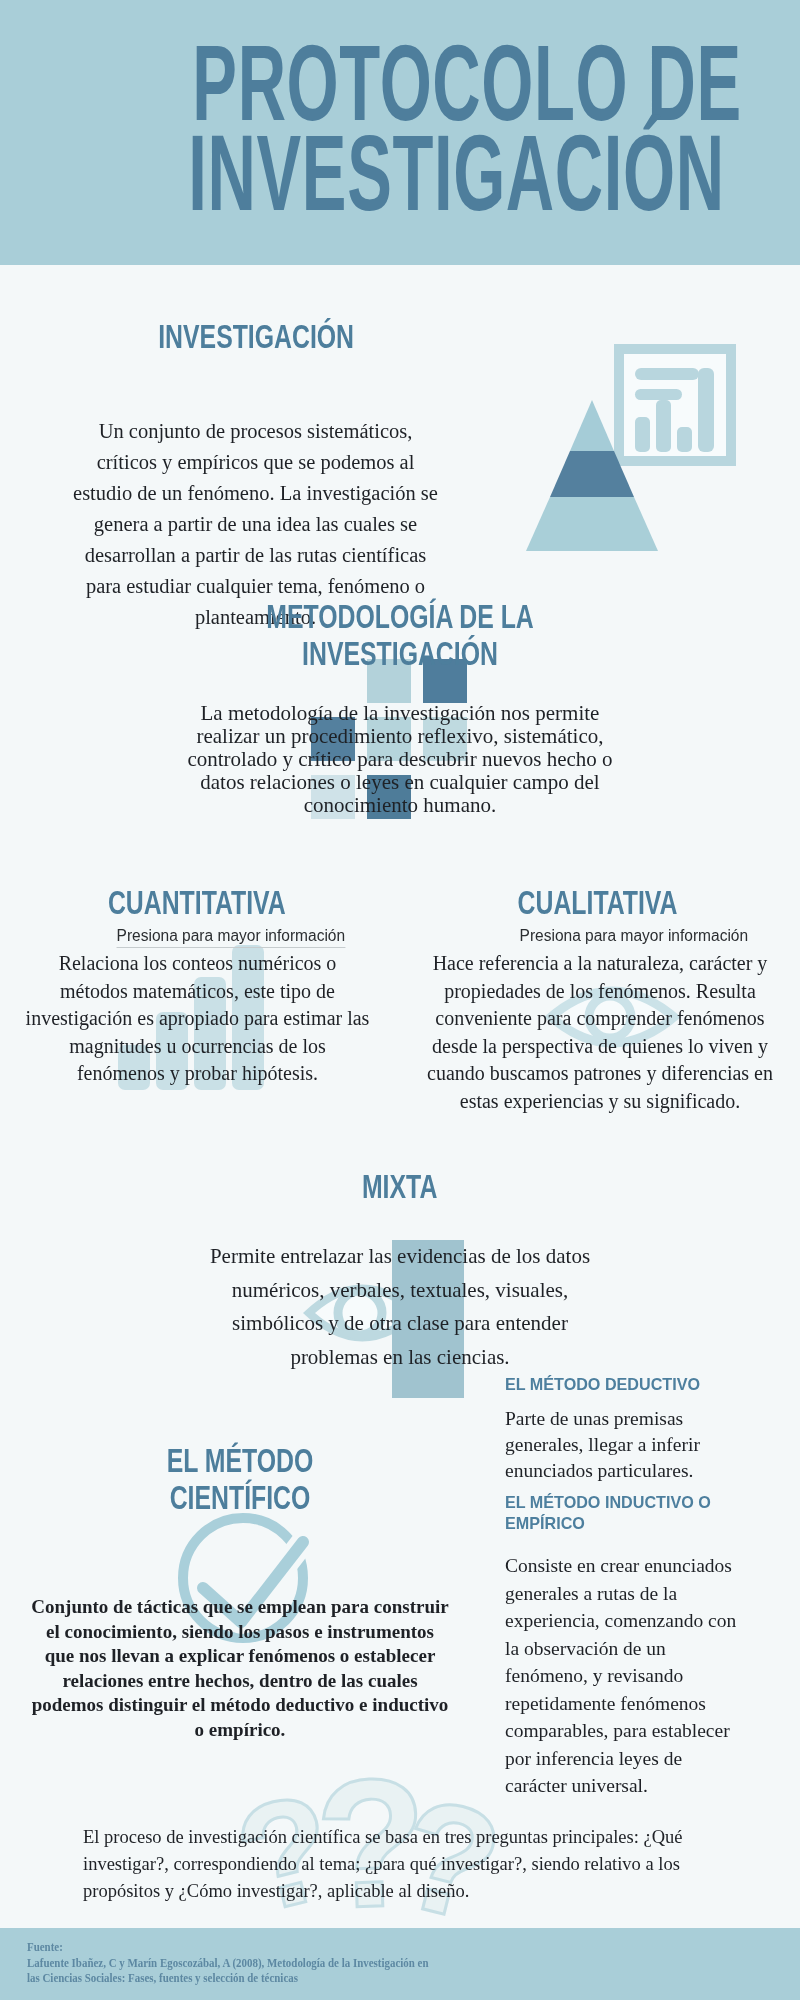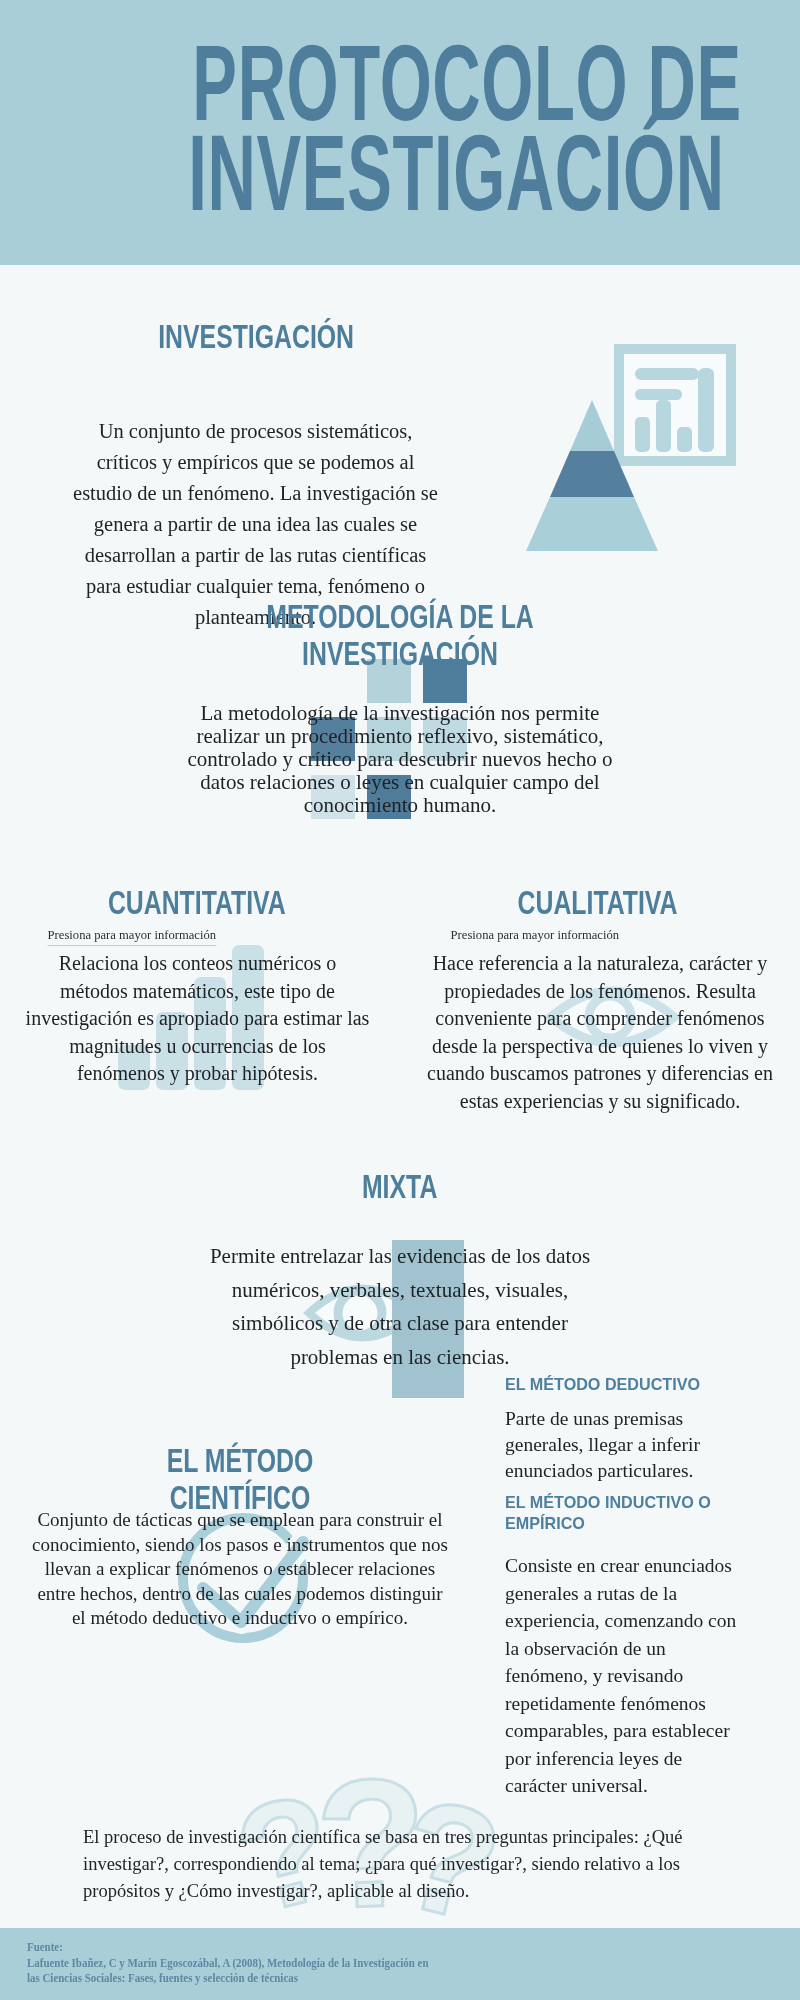--- a/index.html
+++ b/index.html
@@ -16,21 +16,21 @@
   .h2{font-family:"Liberation Sans",sans-serif;font-weight:700;color:#4d7f9e;
       font-size:17px;line-height:21px;text-align:left;}
   .h2 .cond{display:inline-block;transform:scaleX(0.95);transform-origin:left top;}
 
   .title{width:800px;text-align:center;color:#4e7e9c;font-family:"Liberation Sans",sans-serif;
          font-weight:800;font-size:108px;line-height:90px;letter-spacing:1px;margin-left:24px;}
   .title .line{display:inline-block;transform:scaleX(0.62);transform-origin:center;white-space:nowrap;}
 
   .body{font-family:"Liberation Serif",serif;color:#1e2126;}
   .center{text-align:center;}
-  .sub{font-family:Liberation Serif, serif;font-size:13px;color:#2b2e31;text-align:left;}
+  .sub{font-family:Liberation Sans, sans-serif;font-size:16px;color:#2b2e31;text-align:right;}
   .sub .u{display:inline-block;transform:scaleX(0.97);transform-origin:center;border-bottom:1px solid #c6ccce;padding-bottom:2px;}
   .sub .nu{display:inline-block;transform:scaleX(0.97);transform-origin:center;}
 
   .band{position:absolute;left:0;width:800px;background:#a9ced8;}
 
   .sq{position:absolute;width:44px;height:44px;}
 
   .qmark{position:absolute;z-index:1;font-family:"Liberation Sans",sans-serif;font-weight:700;line-height:1;
          color:rgba(199,223,229,0.25);-webkit-text-stroke:3px #c7dfe5;}
 
@@ -138,21 +138,21 @@
   <div class="txt body center" style="left:195px;top:1240px;width:410px;font-size:21px;line-height:33.5px;">Permite entrelazar  las evidencias de los datos numéricos, verbales, textuales, visuales, simbólicos y de otra clase para entender problemas en las ciencias.</div>
 
   <div class="txt h2" style="left:505px;top:1374px;width:280px;">
     <span class="cond">EL MÉTODO DEDUCTIVO</span>
   </div>
   <div class="txt body" style="left:505px;top:1406px;width:245px;font-size:19.5px;line-height:26px;">Parte de unas premisas generales, llegar a inferir enunciados particulares.</div>
 
   <div class="txt h1" style="left:40px;top:1442px;width:400px;">
     <span class="cond">EL MÉTODO CIENTÍFICO</span>
   </div>
-  <div class="txt body center" style="left:30px;top:1508px;width:420px;font-size:19px;line-height:24.5px;">Conjunto de tácticas que se emplean para construir el conocimiento, siendo los pasos e instrumentos que nos llevan a explicar fenómenos o establecer relaciones entre hechos, dentro de las cuales podemos distinguir el método deductivo e inductivo o empírico.</div>
+  <div class="txt body center" style="left:30px;top:1595px;width:420px;font-size:19px;line-height:24.5px;font-weight:bold;">Conjunto de tácticas que se emplean para construir el conocimiento, siendo los pasos e instrumentos que nos llevan a explicar fenómenos o establecer relaciones entre hechos, dentro de las cuales podemos distinguir el método deductivo e inductivo o empírico.</div>
 
   <div class="txt h2" style="left:505px;top:1492px;width:255px;">
     <span class="cond">EL MÉTODO INDUCTIVO O EMPÍRICO</span>
   </div>
   <div class="txt body" style="left:505px;top:1552px;width:240px;font-size:19.5px;line-height:27.5px;">Consiste en crear enunciados generales a rutas de la experiencia, comenzando con la observación de un fenómeno, y revisando repetidamente fenómenos comparables, para establecer por inferencia leyes de carácter universal.</div>
 
   <div class="txt body" style="left:83px;top:1824px;width:645px;font-size:18.5px;line-height:27px;">El proceso de investigación científica se basa en tres preguntas principales: ¿Qué investigar?, correspondiendo al tema; ¿para qué investigar?, siendo relativo a los propósitos y ¿Cómo investigar?, aplicable al diseño.</div>
 
   <div class="band" style="top:1928px;height:72px;">
     <div class="footer-txt abs" style="left:27px;top:12px;">

